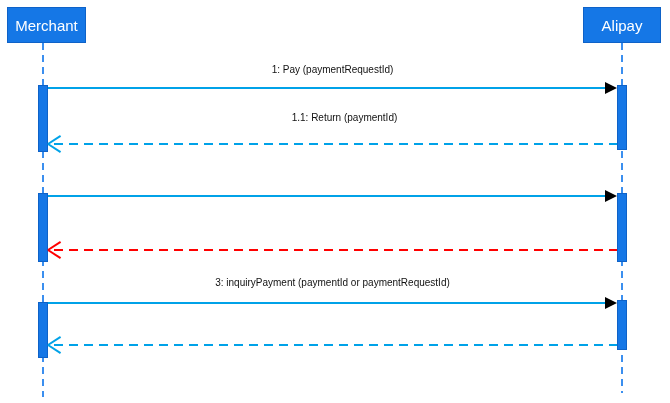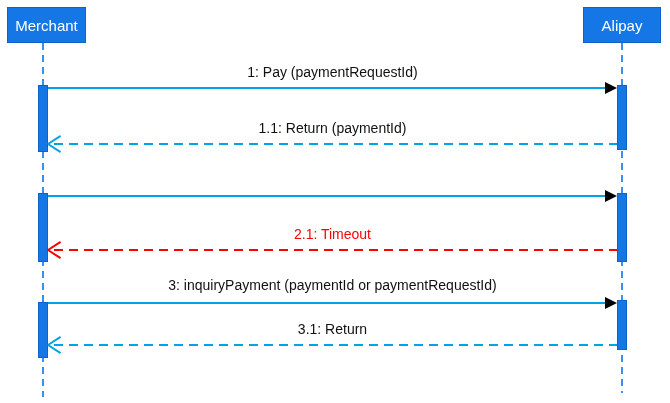--- a/index.html
+++ b/index.html
@@ -38,25 +38,25 @@
   .act-m1 { left:38px;  top:85px;  height:67px; }
   .act-m2 { left:38px;  top:193px; height:69px; }
   .act-m3 { left:38px;  top:302px; height:56px; }
   .act-a1 { left:617px; top:85px;  height:65px; }
   .act-a2 { left:617px; top:193px; height:69px; }
   .act-a3 { left:617px; top:300px; height:50px; }
 
   
   .msg-label {
     position:absolute; left:48px; width:569px; height:18px;
-    text-align:center; font-size:14px; color:#111111; z-index:4;
+    text-align:center; font-size:10px; color:#111111; z-index:4;
   }
   .msg-label.red { color:#ff0000; }
   .lbl-1  { top:64px; }
-  .lbl-11 { top:120px; }
+  .lbl-11 { top:112px;padding-left:12px; }
   .lbl-2  { top:172px; }
   .lbl-21 { top:226px; }
   .lbl-3  { top:277px; }
   .lbl-31 { top:321px; }
 
   
   .line-solid {
     position:absolute; left:48px; width:558px; height:2px;
     background:var(--ac); z-index:2;
   }
@@ -123,25 +123,23 @@
   <div class="line-solid line-s1 c-cyan"></div>
   <div class="arrow-filled af-1"></div>
 
   <div class="msg-label lbl-11">1.1: Return (paymentId)</div>
   <div class="line-dashed line-d1 c-cyan"></div>
   <div class="arrow-open ao-1 c-cyan"></div>
 
   <div class="line-solid line-s2 c-cyan"></div>
   <div class="arrow-filled af-2"></div>
 
-  <div class="msg-label lbl-21 red">2.1: Timeout</div>
   <div class="line-dashed line-d2 c-red"></div>
   <div class="arrow-open ao-2 c-red"></div>
 
   <div class="msg-label lbl-3">3: inquiryPayment (paymentId or paymentRequestId)</div>
   <div class="line-solid line-s3 c-cyan"></div>
   <div class="arrow-filled af-3"></div>
 
-  <div class="msg-label lbl-31">3.1: Return</div>
   <div class="line-dashed line-d3 c-cyan"></div>
   <div class="arrow-open ao-3 c-cyan"></div>
 
 </div>
 
 </body></html>

